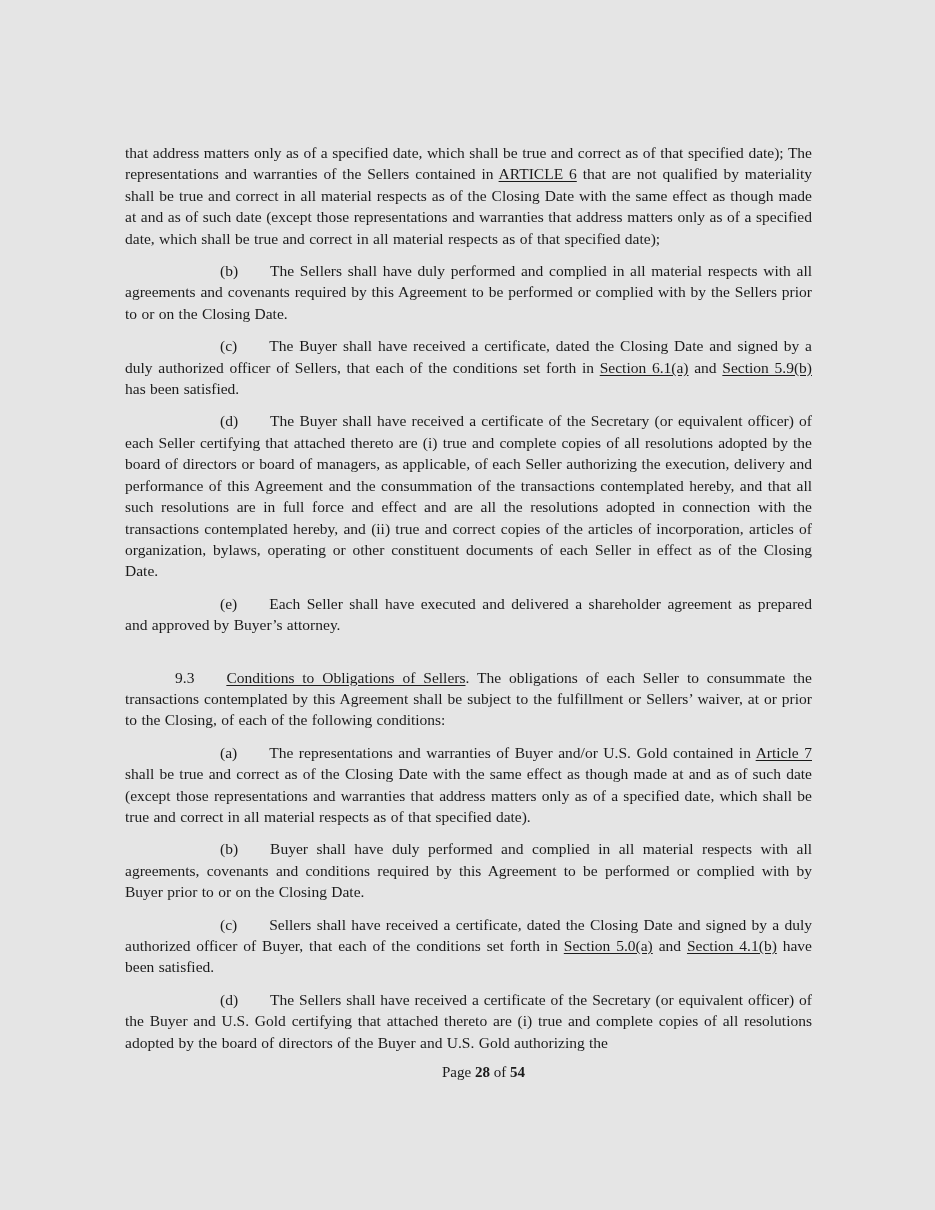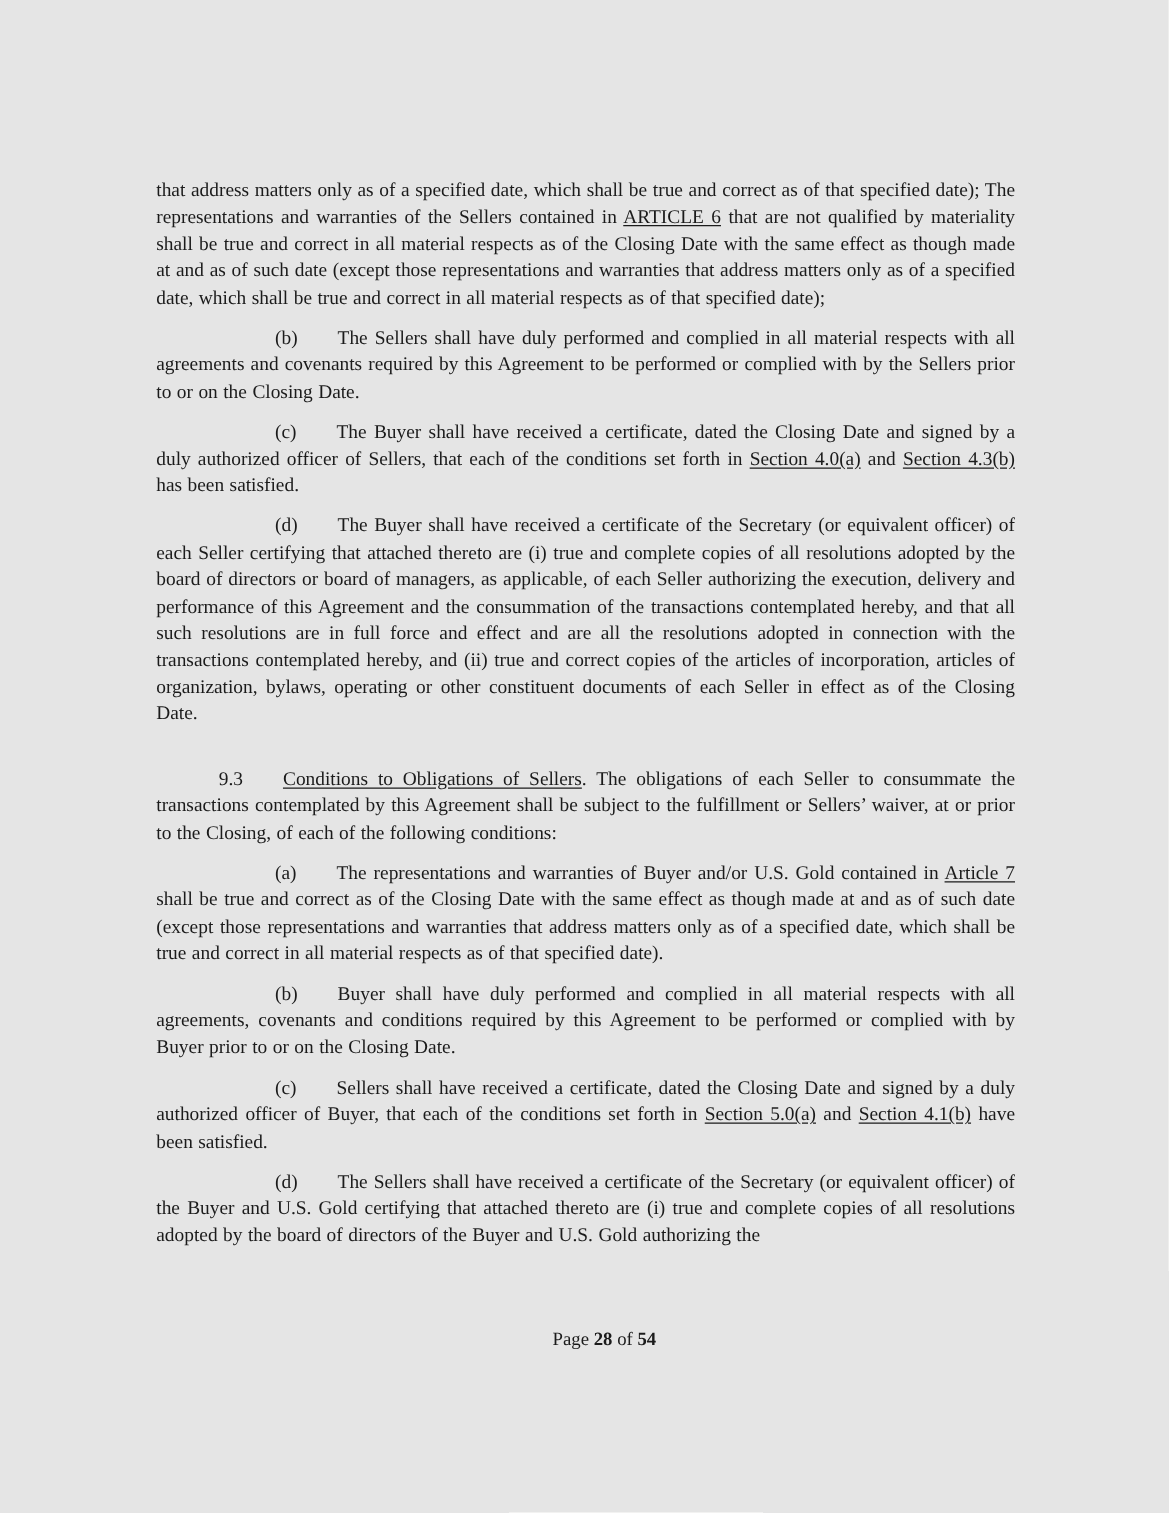--- a/index.html
+++ b/index.html
@@ -52,22 +52,23 @@
   }
   .b { font-weight: bold; }
 </style>
 </head>
 <body>
 
 <div class="page">
   <div class="content" id="doc-body">
       <p class="para kind-continuation"><span>that address matters only as of a specified date, which shall be true and correct as of that specified date);  The representations and warranties of the Sellers contained in </span><span class="u">ARTICLE 6</span><span> that are not qualified by materiality shall be true and correct in all material respects as of the Closing Date with the same effect as though made at and as of such date (except those representations and warranties that address matters only as of a specified date, which shall be true and correct in all material respects as of that specified date);</span></p>
       <p class="para kind-clause"><span>(b)</span><span class="tab"></span><span>The Sellers shall have duly performed and complied in all material respects with all agreements and covenants required by this Agreement to be performed or complied with by the Sellers prior to or on the Closing Date.</span></p>
-      <p class="para kind-clause"><span>(c)</span><span class="tab"></span><span>The Buyer shall have received a certificate, dated the Closing Date and signed by a duly authorized officer of Sellers, that each of the conditions set forth in </span><span class="u">Section 4.0(a)</span><span> and </span><span class="u">Section 4.3(b)</span><span> has been satisfied.</span></p>
+      <p class="para kind-clause"><span>(c)</span><span class="tab"></span><span>The Buyer shall have received a certificate, dated the Closing Date and signed by a duly authorized officer of Sellers, that each of the conditions set forth in </span><span class="u">Section 6.1(a)</span><span> and </span><span class="u">Section 5.9(b)</span><span> has been satisfied.</span></p>
       <p class="para kind-clause"><span>(d)</span><span class="tab"></span><span>The Buyer shall have received a certificate of the Secretary (or equivalent officer) of each Seller certifying that attached thereto are (i) true and complete copies of all resolutions adopted by the board of directors or board of managers, as applicable, of each Seller authorizing the execution, delivery and performance of this Agreement and the consummation of the transactions contemplated hereby, and that all such resolutions are in full force and effect and are all the resolutions adopted in connection with the transactions contemplated hereby, and (ii) true and correct copies of the articles of incorporation, articles of organization, bylaws, operating or other constituent documents of each Seller in effect as of the Closing Date.</span></p>
+      <p class="para kind-clause"><span>(e)</span><span class="tab"></span><span>Each Seller shall have executed and delivered a shareholder agreement as prepared and approved by Buyer’s attorney.</span></p>
       <p class="para kind-section"><span>9.3</span><span class="tab"></span><span class="u">Conditions to Obligations of Sellers</span><span>.  The obligations of each Seller to consummate the transactions contemplated by this Agreement shall be subject to the fulfillment or Sellers’ waiver, at or prior to the Closing, of each of the following conditions:</span></p>
       <p class="para kind-clause"><span>(a)</span><span class="tab"></span><span>The representations and warranties of Buyer and/or U.S. Gold contained in </span><span class="u">Article 7</span><span> shall be true and correct as of the Closing Date with the same effect as though made at and as of such date (except those representations and warranties that address matters only as of a specified date, which shall be true and correct in all material respects as of that specified date).</span></p>
       <p class="para kind-clause"><span>(b)</span><span class="tab"></span><span>Buyer shall have duly performed and complied in all material respects with all agreements, covenants and conditions required by this Agreement to be performed or complied with by Buyer prior to or on the Closing Date.</span></p>
       <p class="para kind-clause"><span>(c)</span><span class="tab"></span><span>Sellers shall have received a certificate, dated the Closing Date and signed by a duly authorized officer of Buyer, that each of the conditions set forth in </span><span class="u">Section 5.0(a)</span><span> and </span><span class="u">Section 4.1(b)</span><span> have been satisfied.</span></p>
       <p class="para kind-clause"><span>(d)</span><span class="tab"></span><span>The Sellers shall have received a certificate of the Secretary (or equivalent officer) of the Buyer and U.S. Gold certifying that attached thereto are (i) true and complete copies of all resolutions adopted by the board of directors of the Buyer and U.S. Gold authorizing the</span></p>
     </div>
   <div class="footer" id="doc-footer"><span>Page </span><span class="b">28</span><span> of </span><span class="b">54</span></div>
 </div>
 
 </body></html>

